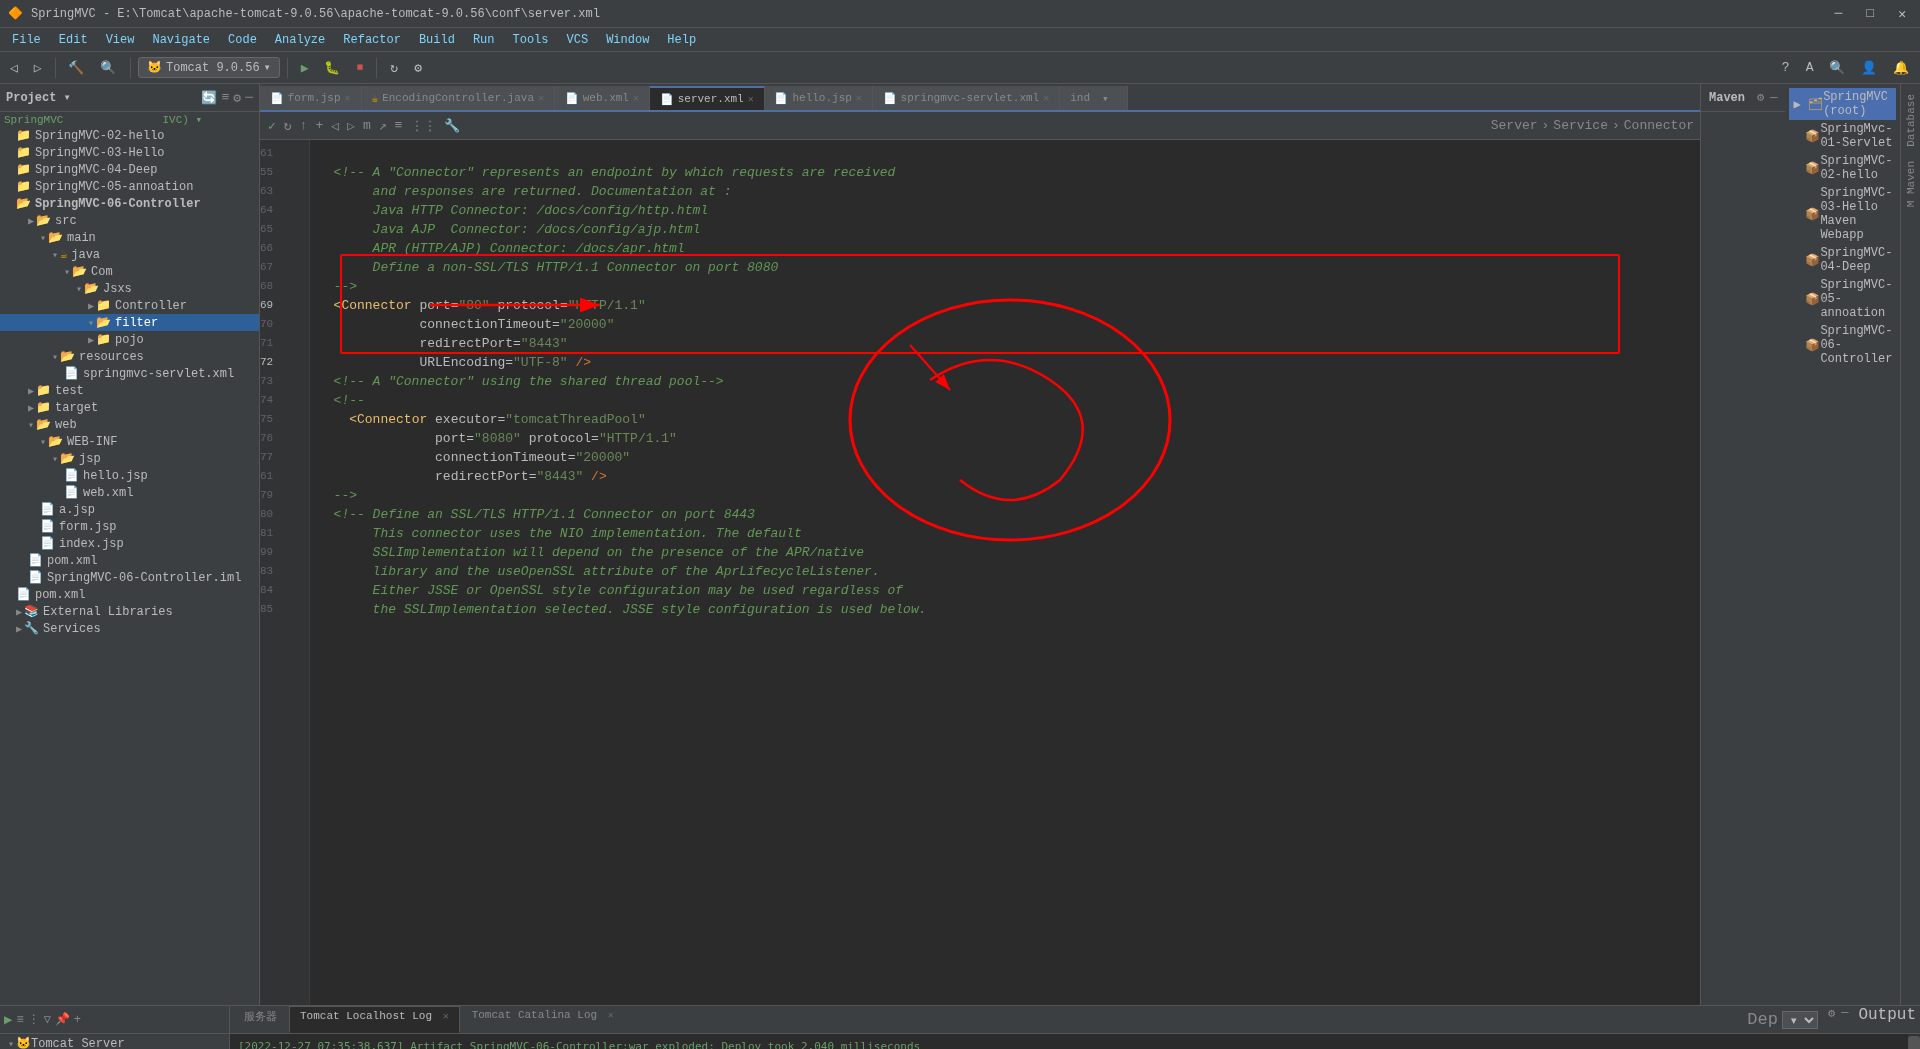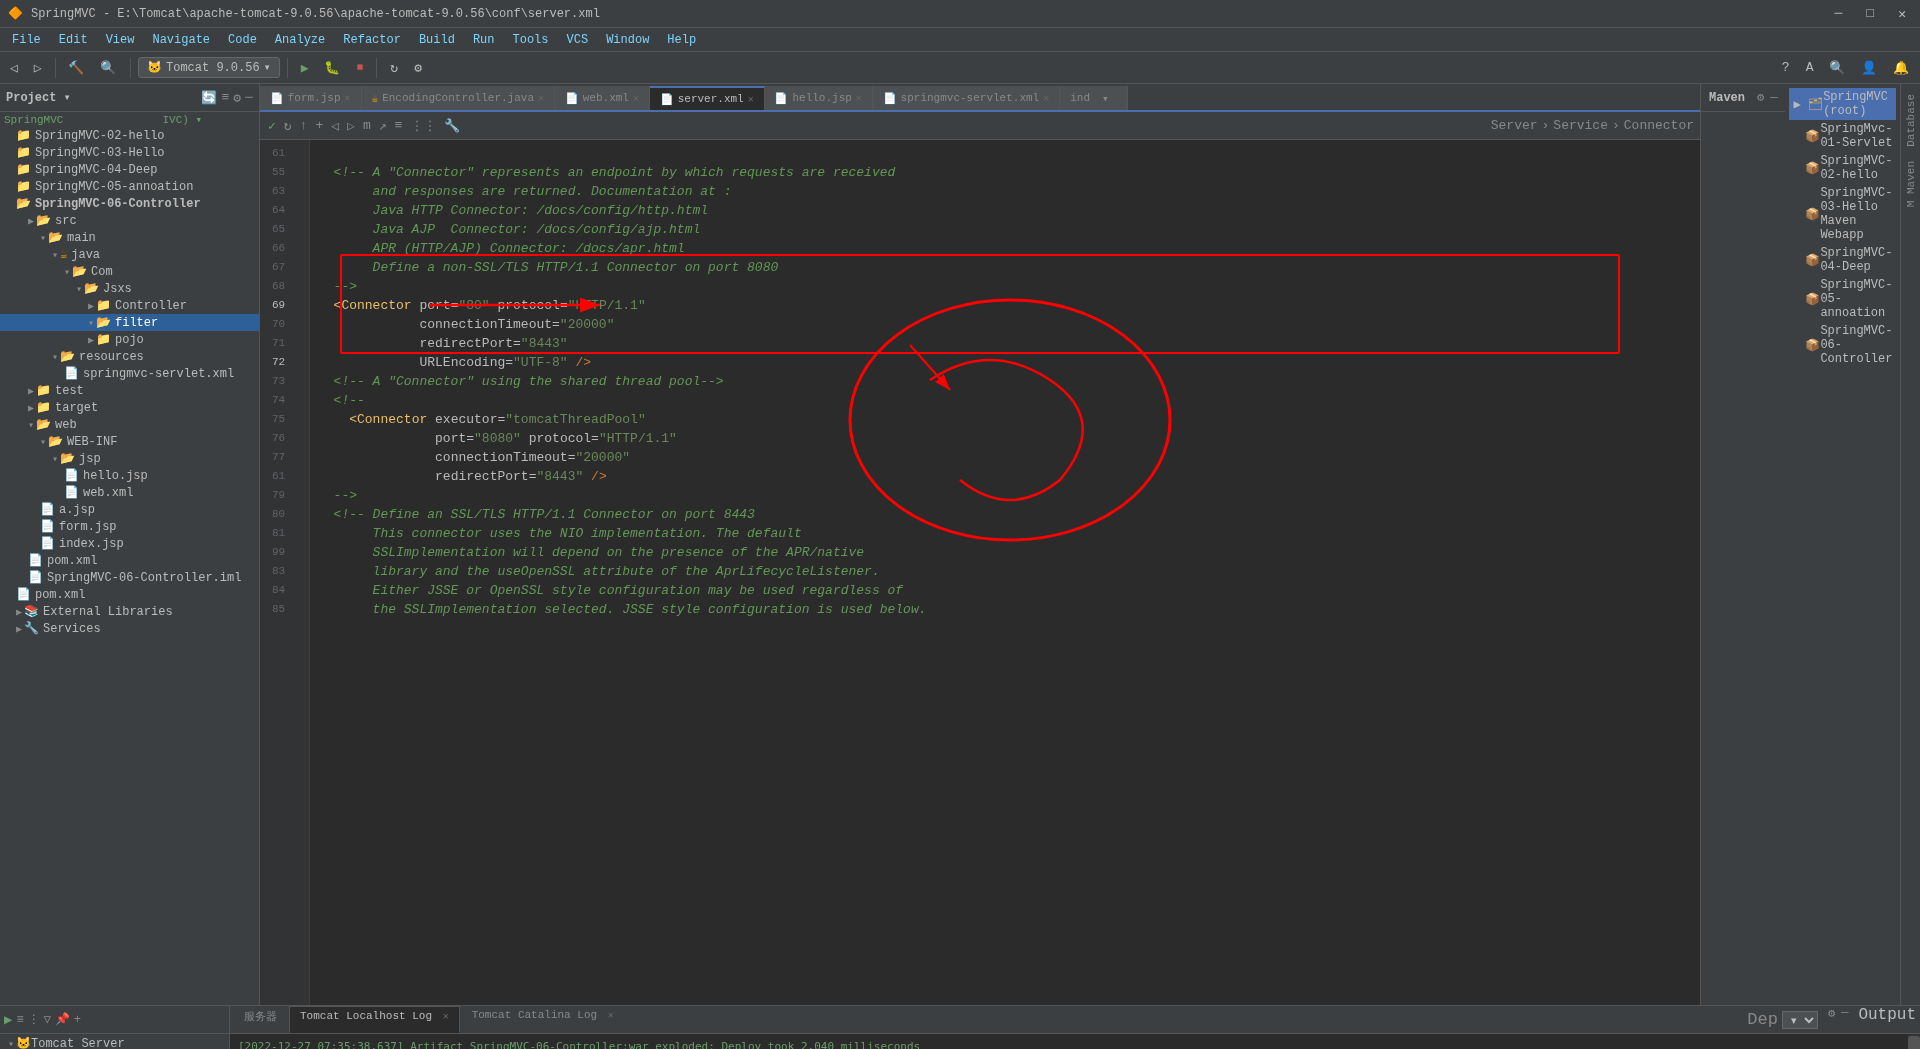--- a/index.html
+++ b/index.html
@@ -209,21 +209,21 @@
       flex: 1;
       display: flex;
       overflow: hidden;
       font-family: 'Consolas', 'Courier New', monospace;
       font-size: 13px;
     }
     .line-numbers {
       width: 50px;
       background: #313335;
       color: #606366;
-      text-align: center;
+      text-align: left;
       padding: 4px 8px 4px 0;
       border-right: 1px solid #3d3f41;
       overflow: hidden;
       user-select: none;
     }
     .line-num {
       line-height: 19px;
       font-size: 11px;
       padding-right: 4px;
     }

